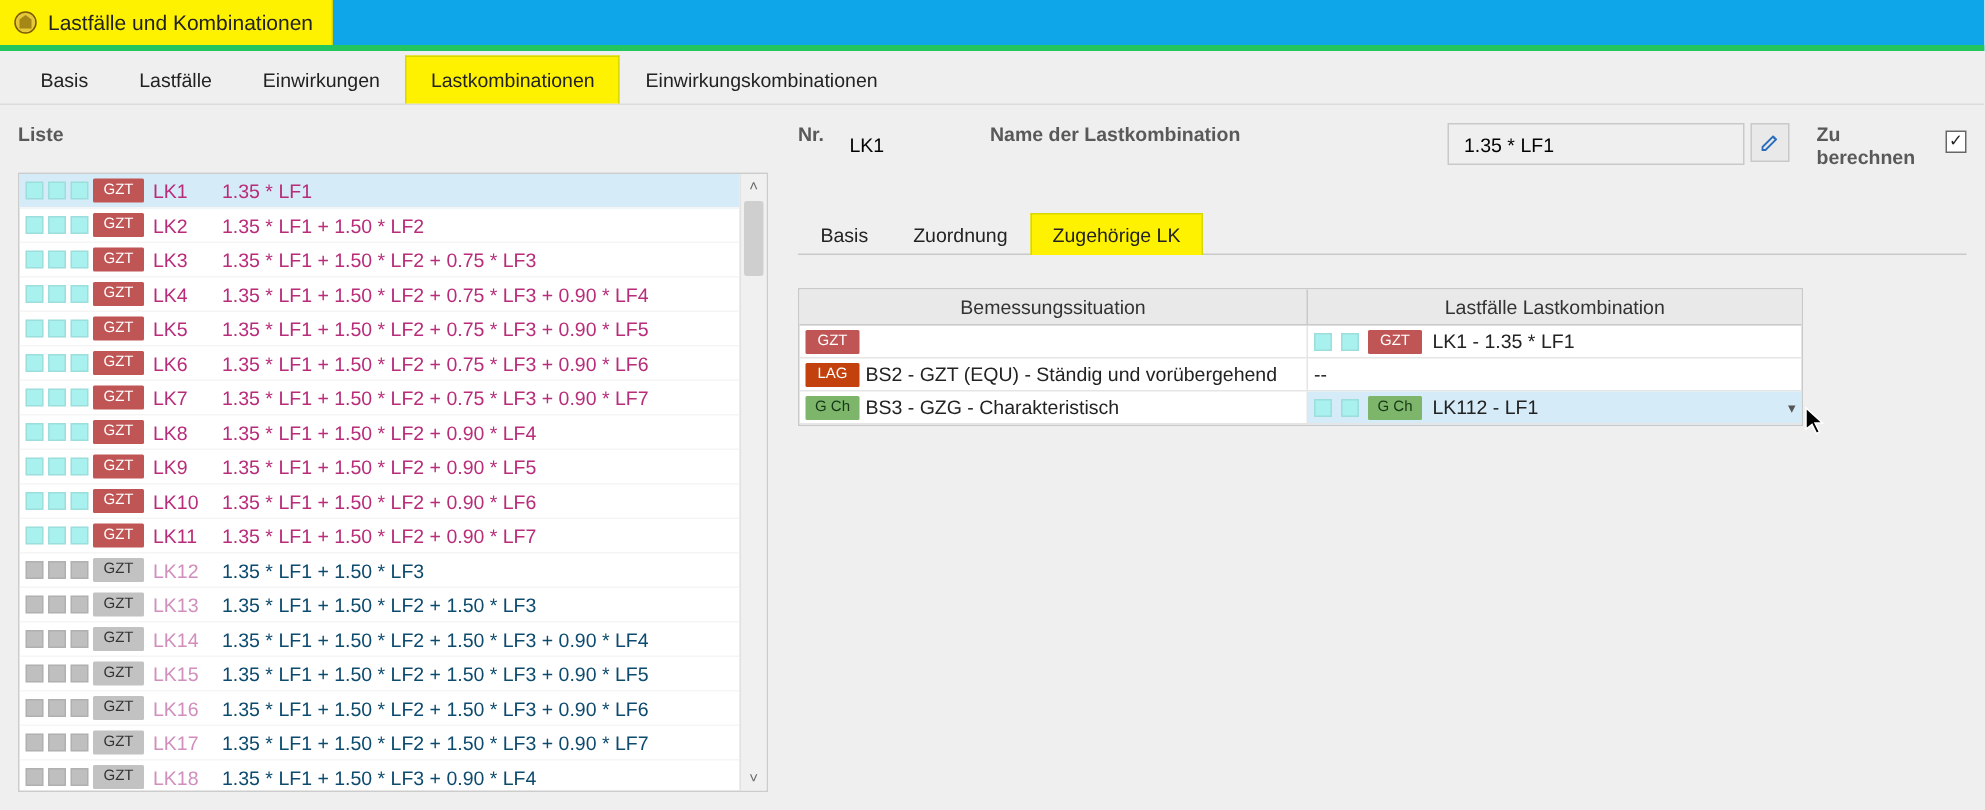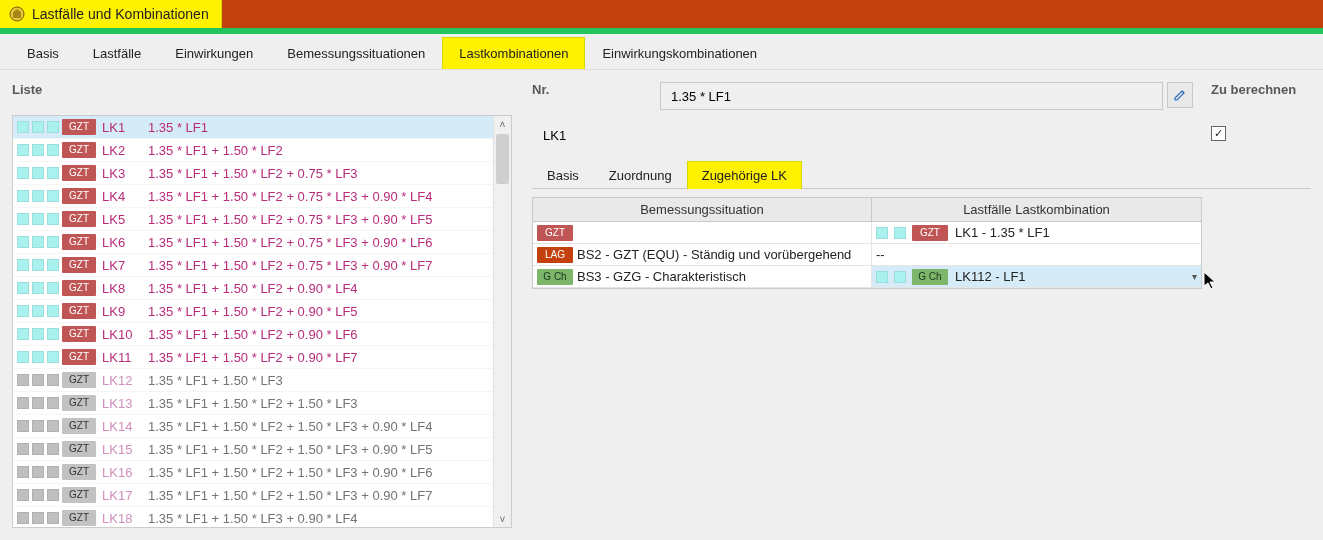--- a/index.html
+++ b/index.html
@@ -11,23 +11,23 @@
     width: 1323px;
     height: 540px;
     overflow: hidden;
     color: #222;
   }
 
   
   .titlebar {
     display: flex;
     align-items: center;
-    background: #c2410c;
+    background: #0ea5e9;
     height: 34px;
-    border-bottom: 6px solid #22c55e;
+    border-bottom: 4px solid #22c55e;
     text-align: center;
   }
   .title-tab {
     background: #fff200;
     height: 100%;
     display: flex;
     align-items: center;
     padding: 0 12px 0 8px;
     border-right: 1px solid #d7d700;
     font-size: 14px;
@@ -123,21 +123,21 @@
     width: 46px;
     color: #b82c7a;
   }
   .lk-col.dim { color: #d08fbc; }
   .formula {
     flex: 1;
     color: #b82c7a;
     white-space: nowrap;
     overflow: hidden; text-overflow: ellipsis;
   }
-  .formula.dim { color: #737373; }
+  .formula.dim { color: #0c4a6e; }
   .vscroll {
     position: absolute; right: 0; top: 0; bottom: 0;
     width: 18px;
     background: #f0f0f0;
     border-left: 1px solid #e2e2e2;
   }
   .vscroll .thumb {
     position: absolute; left: 2px; right: 2px;
     background: #cfcfcf;
     border-radius: 2px;
@@ -148,21 +148,21 @@
     display: flex; align-items: center; justify-content: center;
     color: #666;
     font-size: 10px;
   }
 
   
   .fields-row {
     display: flex; gap: 18px; align-items: flex-start;
     margin-bottom: 12px;
   }
-  .field-col { display: flex; flex-direction: column; gap: 6px; justify-content: space-between; }
+  .field-col { display: flex; flex-direction: row; gap: 6px; justify-content: space-between; }
   .nr-col { width: 110px; }
   .name-col { flex: 1; }
   .check-col { width: 100px; }
   .txtbox {
     height: 28px;
     background: #efefef;
     border: 1px solid #efefef;
     padding: 0 8px;
     display: flex; align-items: center;
     position: relative;
@@ -200,21 +200,21 @@
     margin-bottom: -1px;
   }
   .subtabstrip .tab.active {
     background: #fff200;
     border-color: #d7d700;
   }
 
   
   .table {
     border: 1px solid #c9c9c9;
-    margin-top: 8px;
+    margin-top: 22px;
     width: 670px;
     background: #fff;
   }
   .table-header, .table-row {
     display: flex;
     align-items: stretch;
   }
   .table .th {
     background: #e9e9e9;
     border-right: 1px solid #c9c9c9;
@@ -269,21 +269,20 @@
       </svg>
     </span>
     <span>Lastfälle und Kombinationen</span>
   </div>
 </div>
 
 <div class="tabstrip">
   <div class="tab">Basis</div>
   <div class="tab">Lastfälle</div>
   <div class="tab">Einwirkungen</div>
-  <div class="tab">Bemessungssituationen</div>
   <div class="tab active">Lastkombinationen</div>
   <div class="tab">Einwirkungskombinationen</div>
 </div>
 
 <div class="content">
 
   <div class="panel left">
     <div class="section-label">Liste</div>
     <div class="list-wrap">
       <div class="list-rows" id="list-rows">
@@ -451,20 +450,21 @@
   <div class="panel right">
 
     <div class="fields-row">
       <div class="field-col nr-col">
         <div class="section-label">Nr.</div>
         <div class="txtbox">
           <input type="text" readonly="" value="LK1" style="">
         </div>
       </div>
       <div class="field-col name-col">
+        <div class="section-label">Name der Lastkombination</div>
         <div style="display:flex">
           <div class="txtbox border" style="flex:1">
             <input type="text" value="1.35 * LF1" style="">
           </div>
           <div class="edit-btn">
             <svg width="14" height="14" viewBox="0 0 14 14">
               <path d="M2 10 L9 3 L11 5 L4 12 L2 12 Z" fill="none" stroke="#2a6dbd" stroke-width="1.2"></path>
               <path d="M9 3 L11 5" stroke="#2a6dbd" stroke-width="1.2"></path>
             </svg>
           </div>

